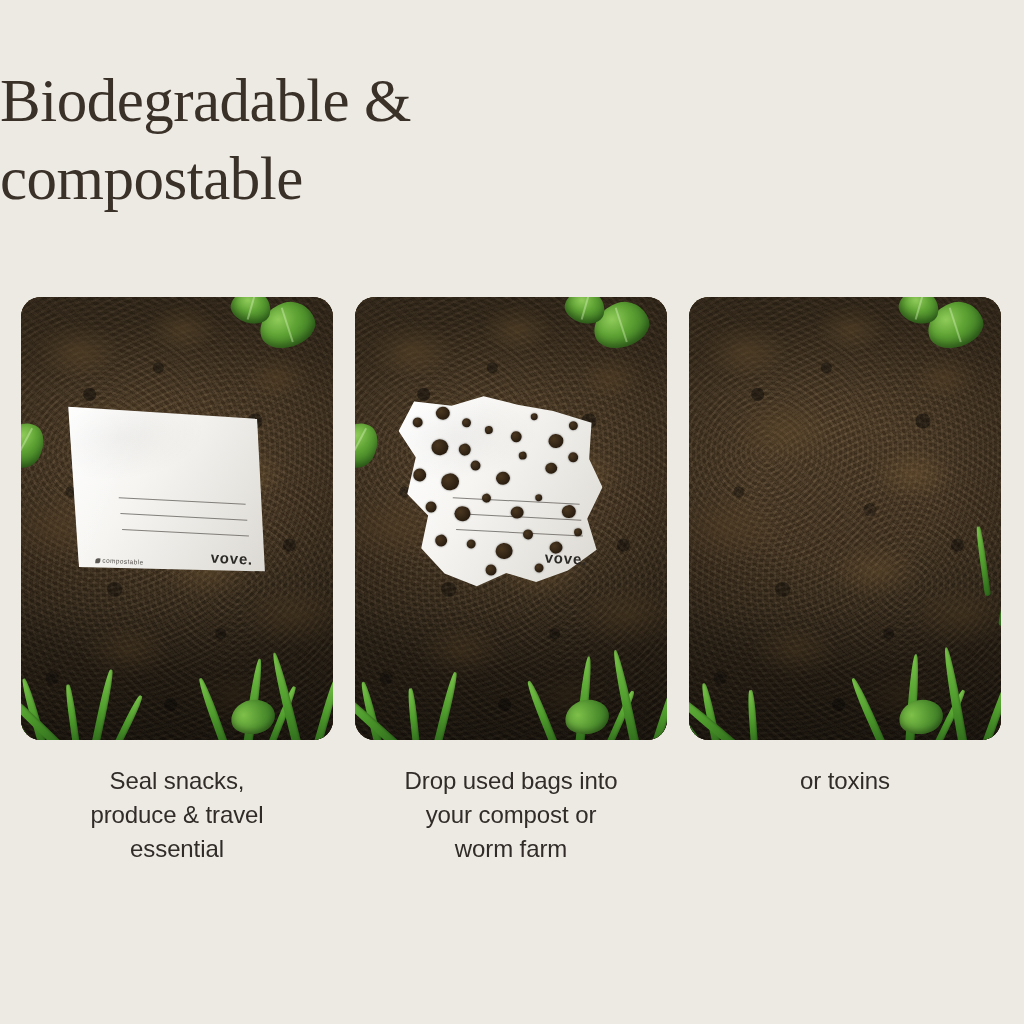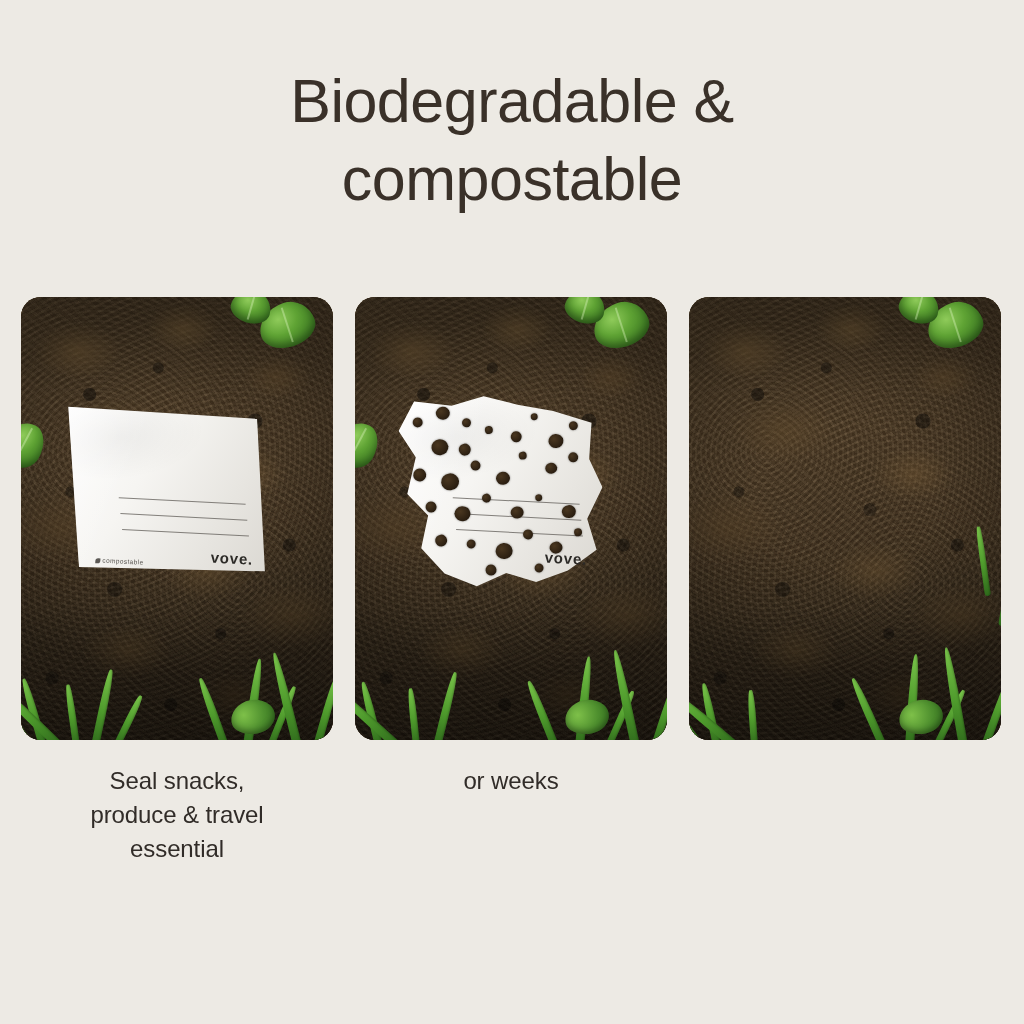--- a/index.html
+++ b/index.html
@@ -20,21 +20,22 @@
     height: 1024px;
     background: #EDEAE4;
   }
 
   
   .title-block {
     position: absolute;
     left: 0;
     top: 62px;
     width: 1024px;
-    text-align: center;
+    text-align: left;
+    font-family: Liberation Serif, serif;
   }
   .title-line {
     font-size: 61px;
     line-height: 78px;
     letter-spacing: -0.5px;
     color: #3A3129;
     font-weight: 400;
   }
 
   
@@ -426,18 +427,23 @@
 
   </div>
 
   <div class="captions">
     <div class="caption">
       <div>Seal snacks,</div>
       <div>produce &amp; travel</div>
       <div>essential</div>
     </div>
     <div class="caption">
-      <div>or weeks</div>
+      <div>Drop used bags into</div>
+      <div>your compost or</div>
+      <div>worm farm</div>
+    </div>
+    <div class="caption">
+      <div>or toxins</div>
     </div>
   </div>
 
 
 </div>
 
 </body></html>

